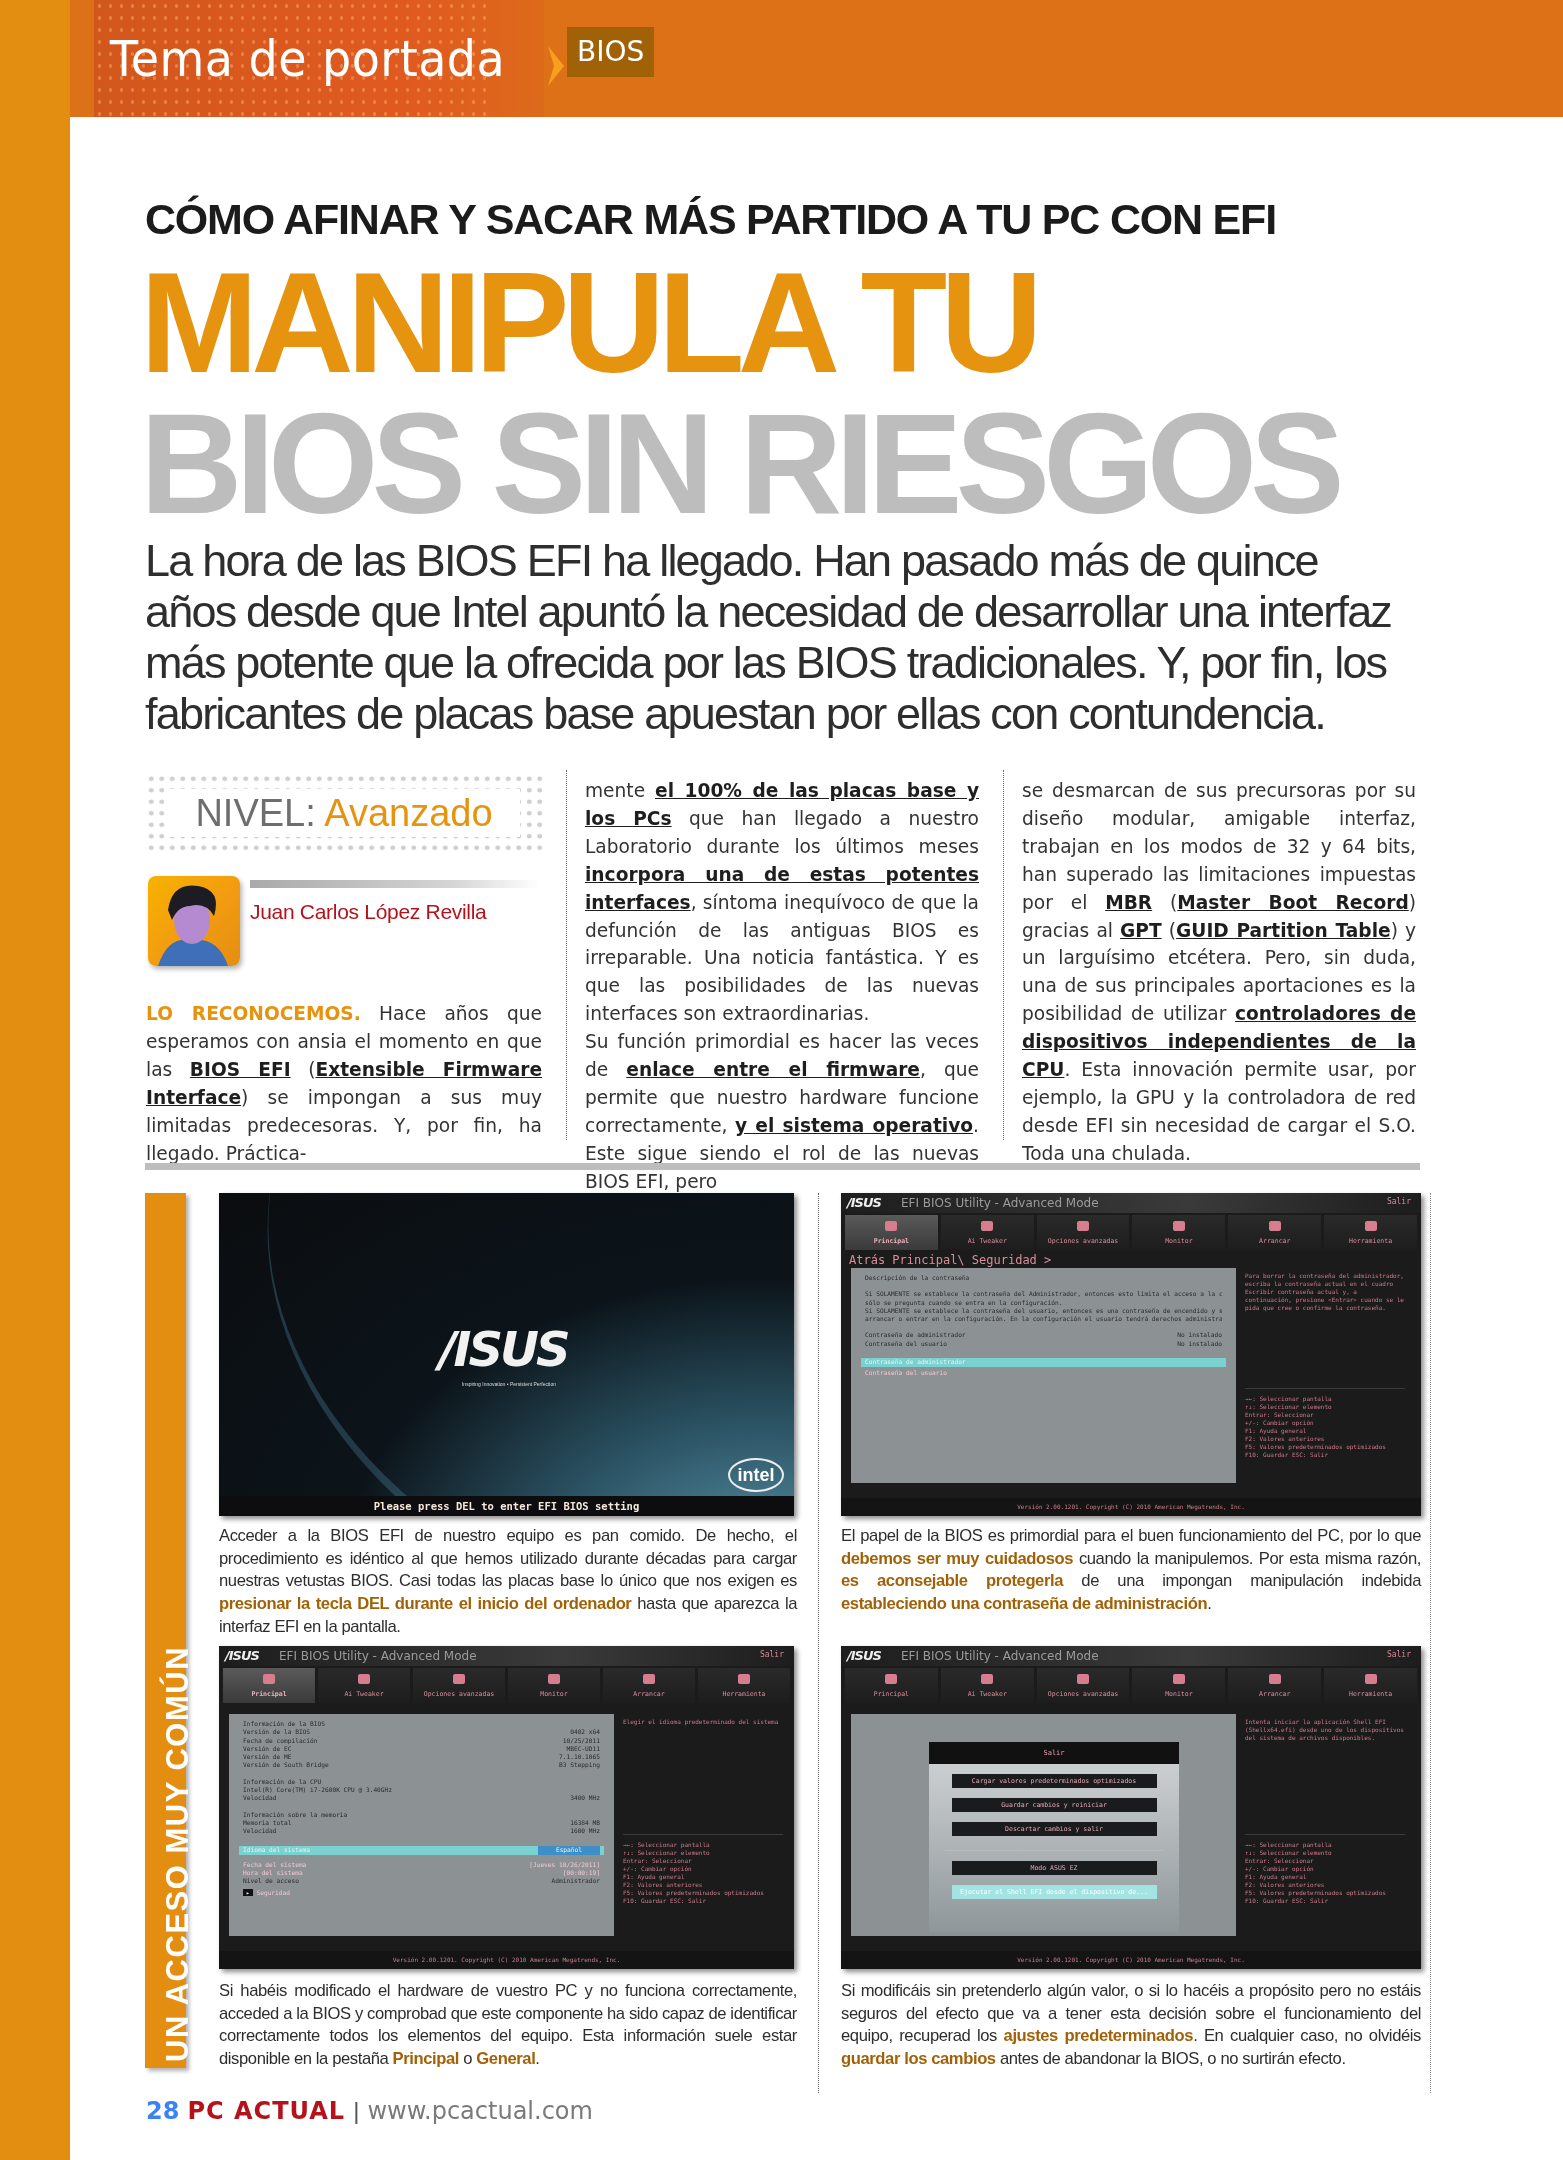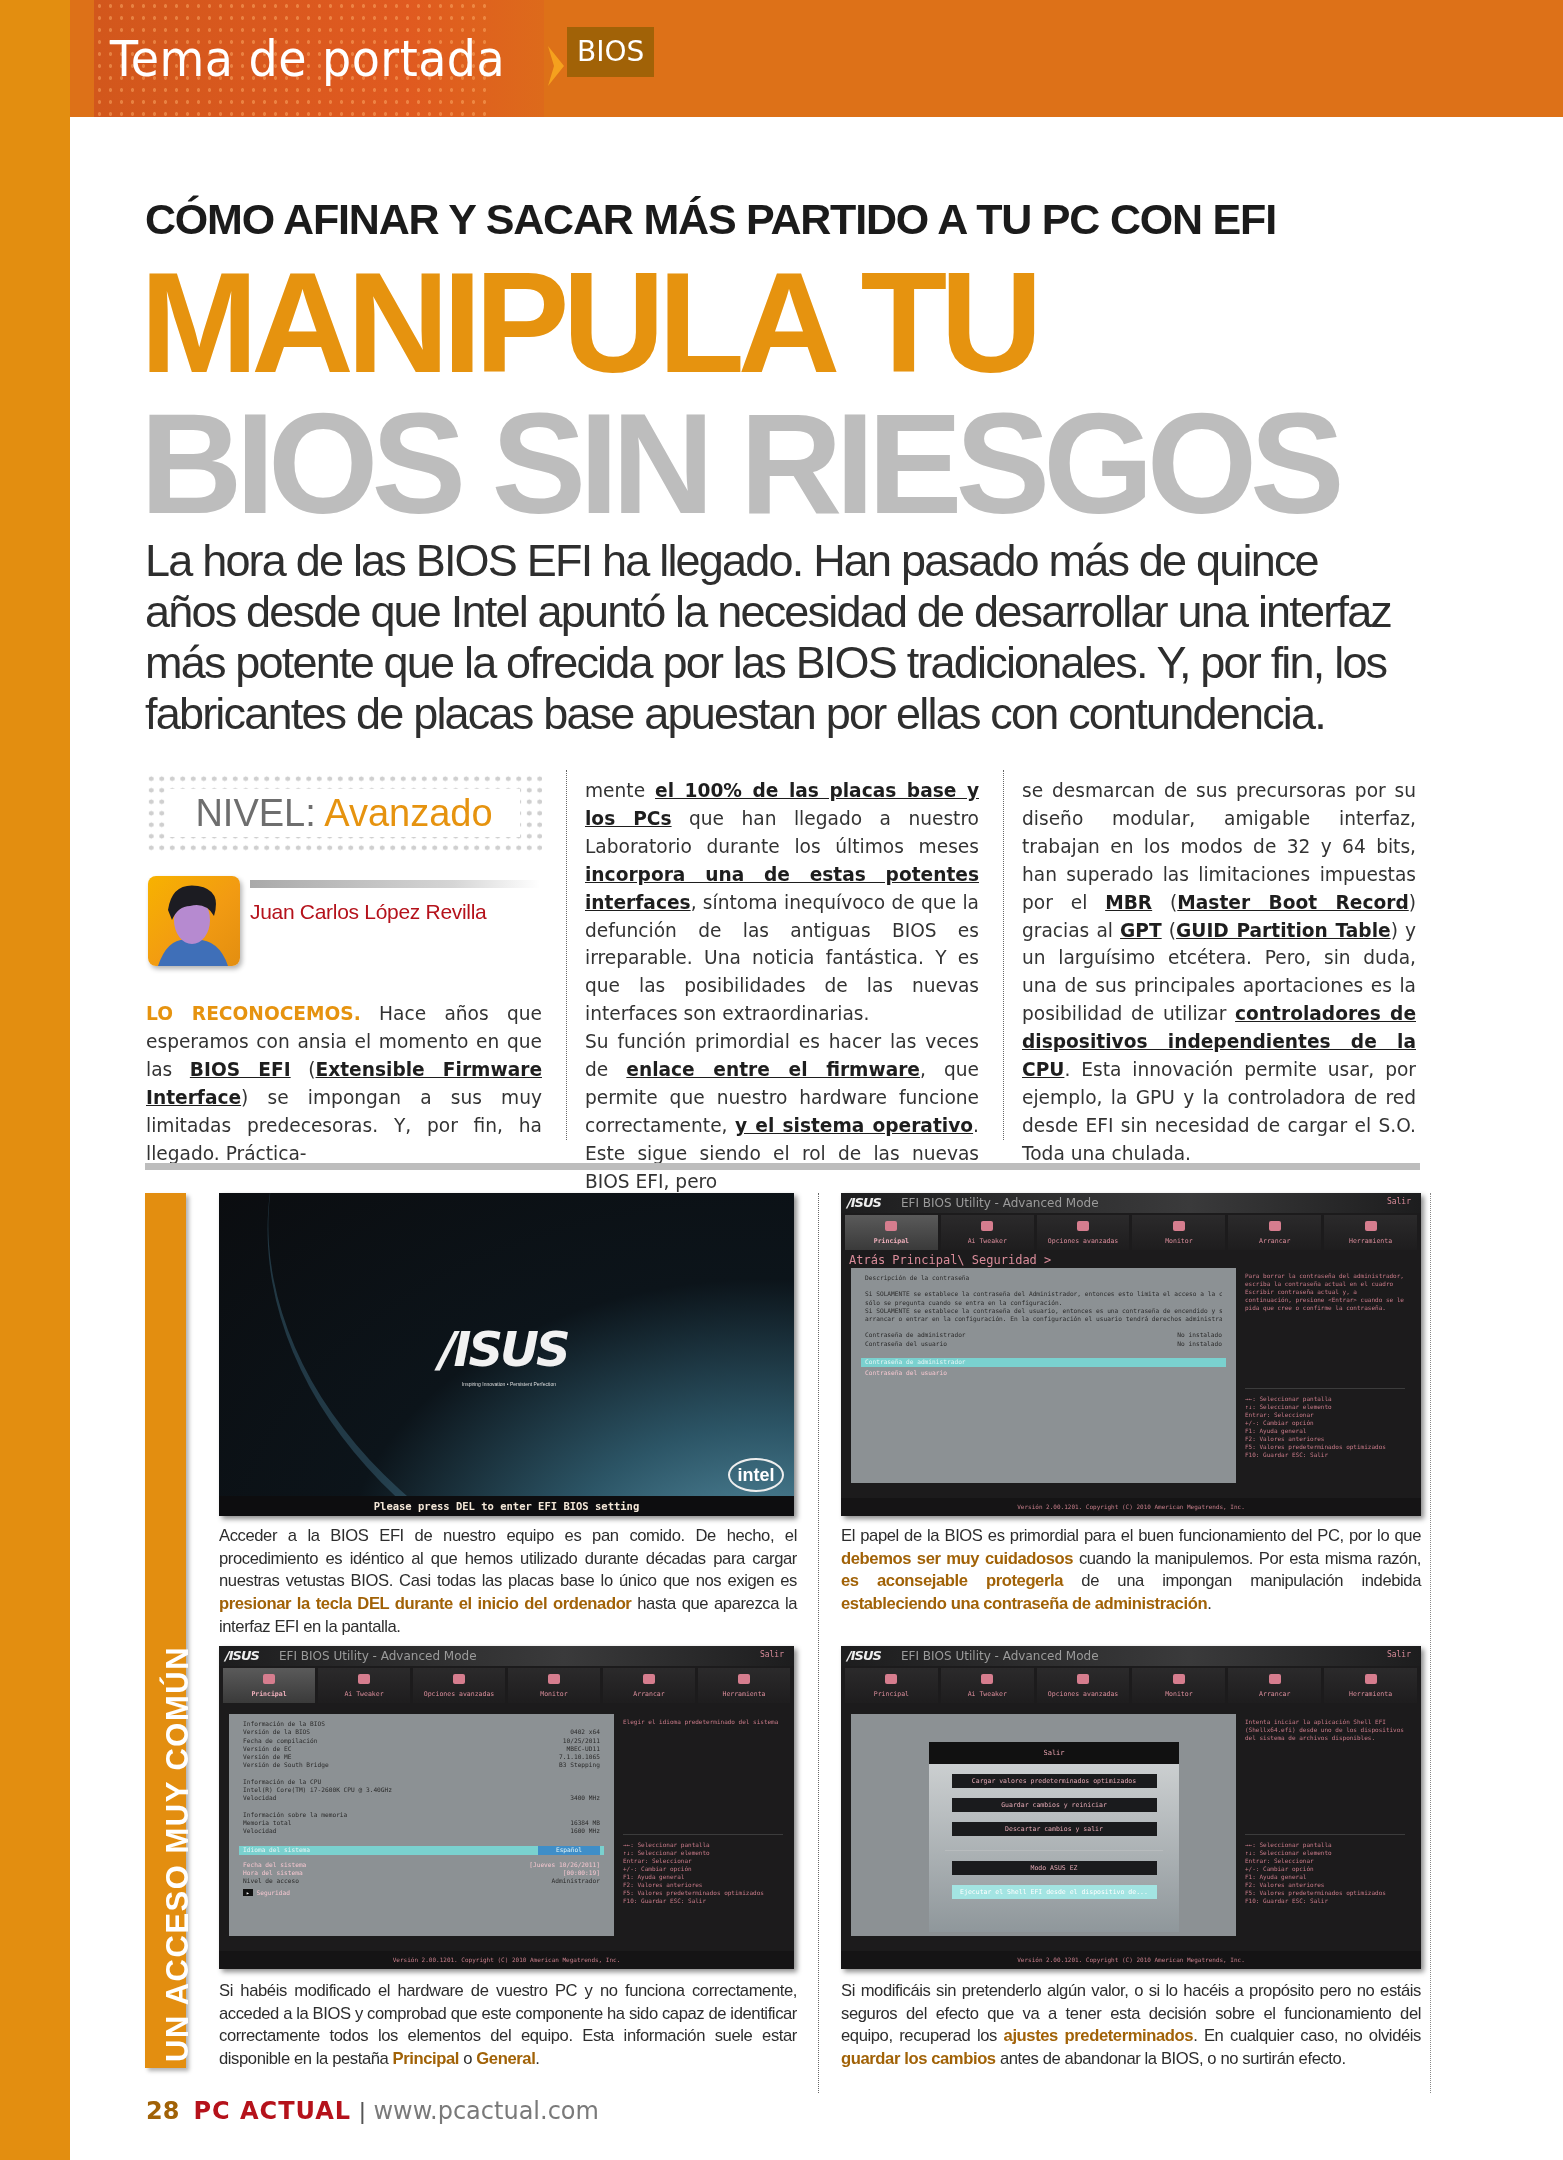--- a/index.html
+++ b/index.html
@@ -118,22 +118,22 @@
   .caption b { color: #a16207; }
   .cap-1 { left: 219px; top: 1525px; width: 578px; }
   .cap-2 { left: 841px; top: 1525px; width: 580px; }
   .cap-3 { left: 219px; top: 1980px; width: 578px; }
   .cap-4 { left: 841px; top: 1980px; width: 580px; }
 
   .fig-sep { position: absolute; left: 818px; top: 1193px; height: 900px; border-left: 1.5px dotted #666; }
   .fig-sep-right { position: absolute; left: 1430px; top: 1193px; height: 900px; border-left: 1.5px dotted #888; }
 
   .footer { position: absolute; left: 146px; top: 2097px; font-size: 24px; white-space: nowrap; }
-  .footer-page { color: #a16207; font-weight: bold; font-family: "DejaVu Sans", sans-serif; }
-  .footer-brand { color: #b5121b; font-weight: bold; font-family: "DejaVu Sans", sans-serif; margin-left: 14px; letter-spacing: 1px; }
+  .footer-page { color: #3b82f6; font-weight: bold; font-family: "DejaVu Sans", sans-serif; }
+  .footer-brand { color: #b5121b; font-weight: bold; font-family: "DejaVu Sans", sans-serif; margin-left: 8px; letter-spacing: 1px; }
   .footer-sep { color: #555; margin: 0 8px; }
   .footer-url { color: #7a7a7a; font-family: "DejaVu Sans", sans-serif; }
 </style>
 </head>
 <body>
 
 <div class="left-bar"></div>
 
 <div class="header-band"></div>
 <div class="header-red"></div>

